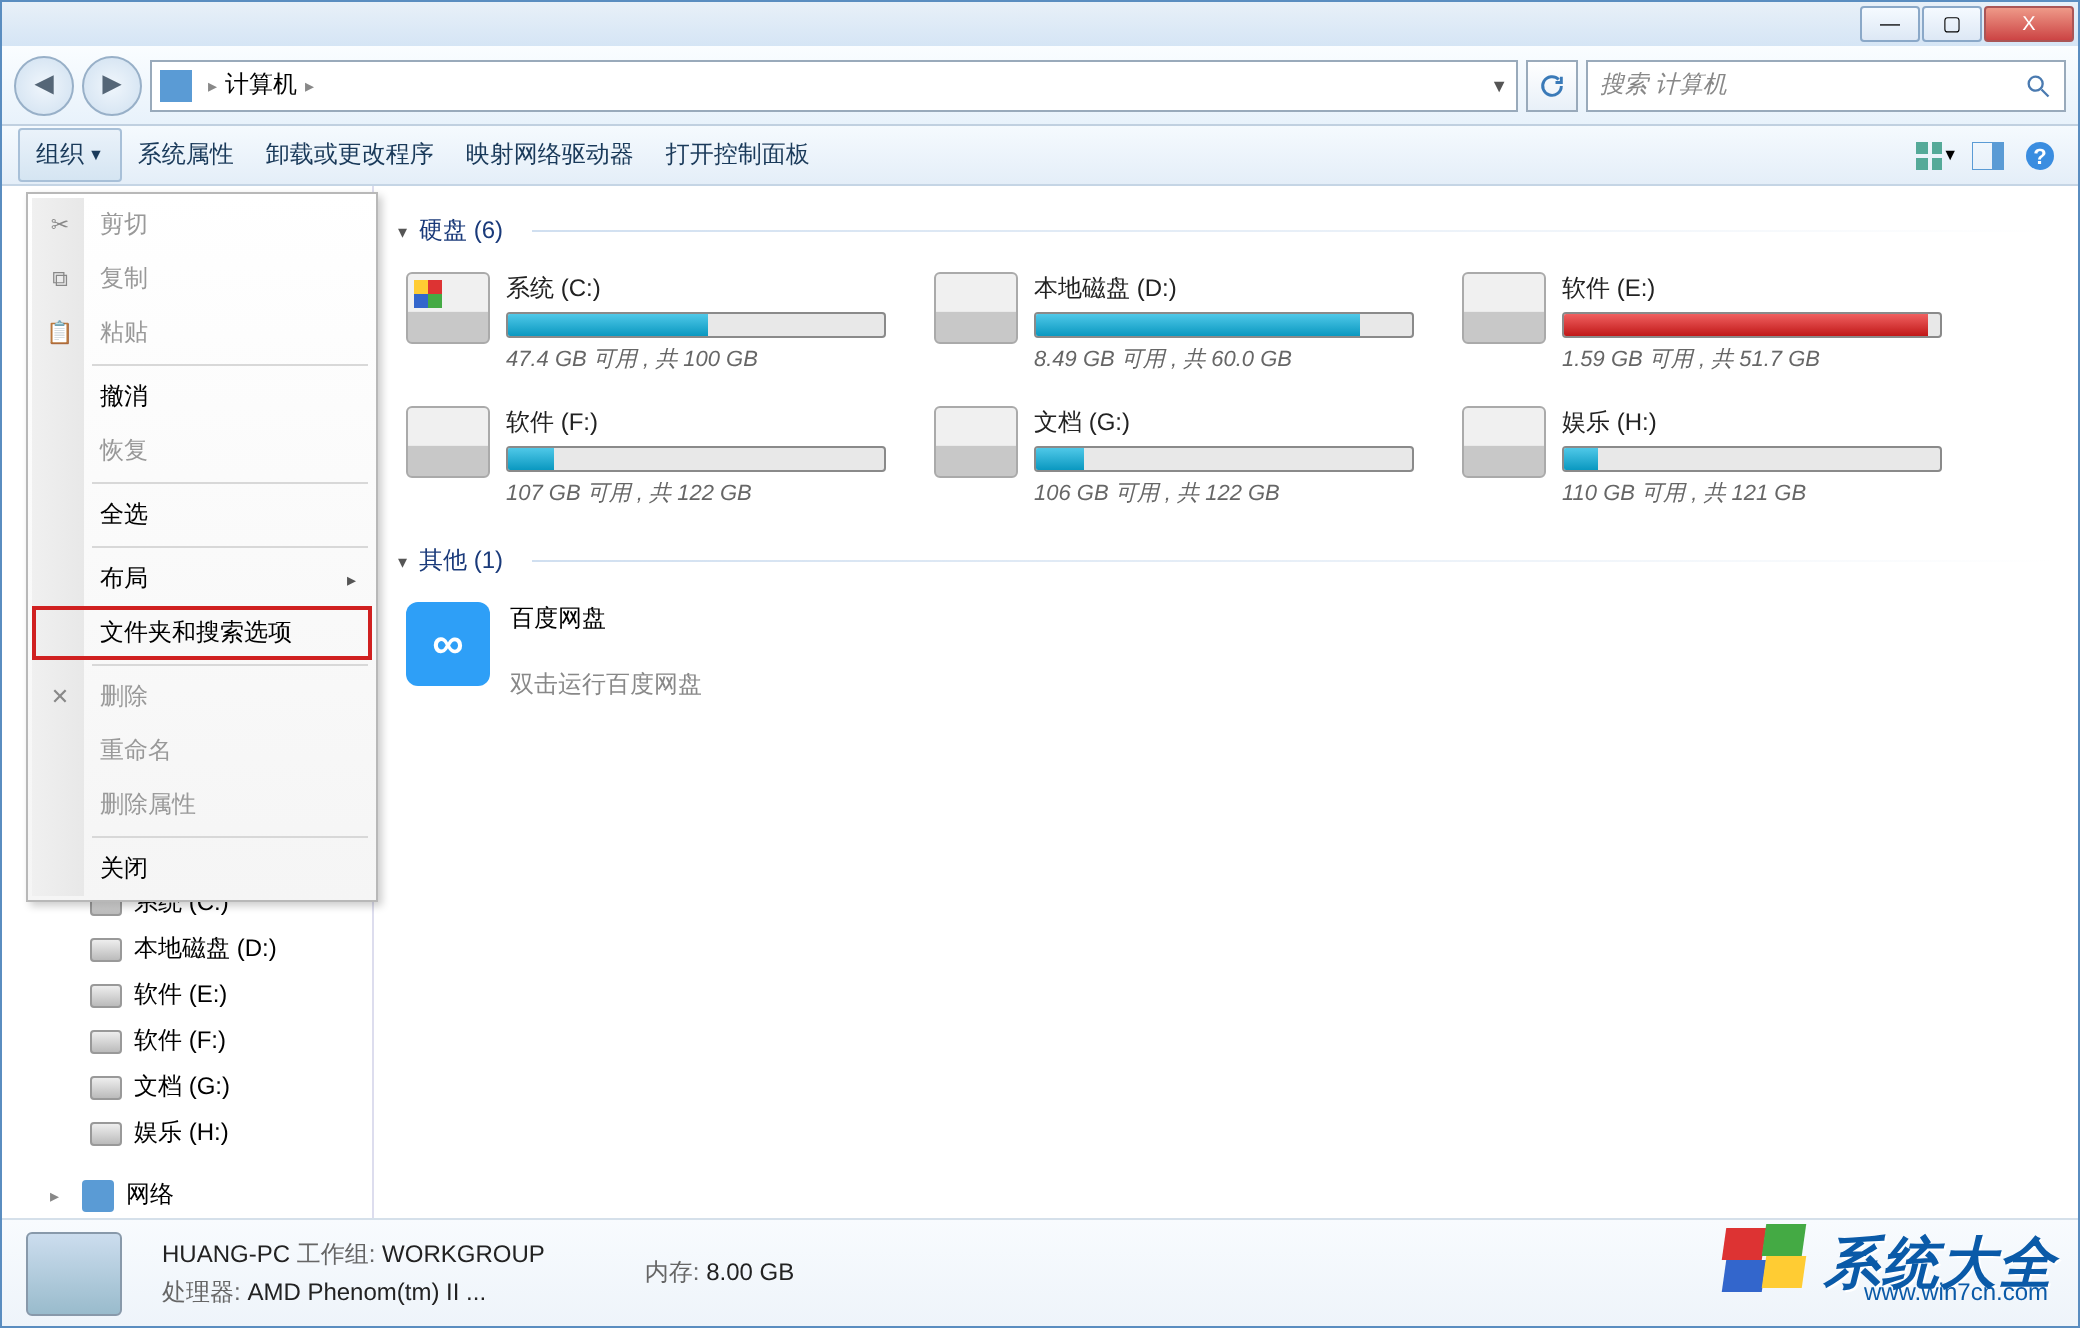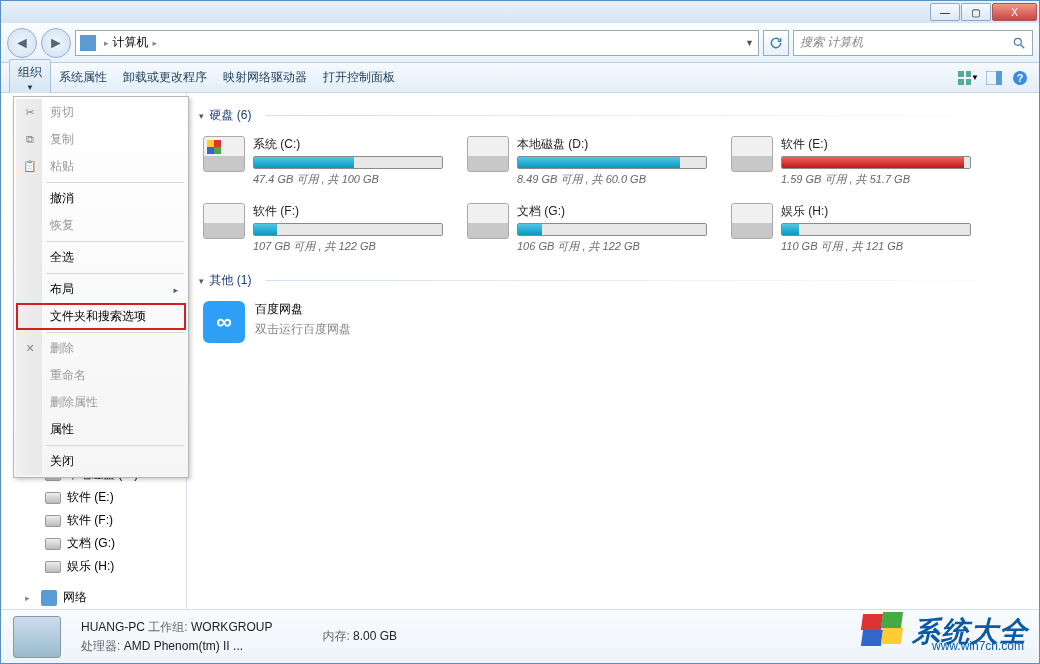--- a/index.html
+++ b/index.html
@@ -16,21 +16,21 @@
 .addrbar { flex: 1; height: 26px; border: 1px solid #9ab; background: #fff; display: flex; align-items: center; padding: 0 4px; font-size: 12px; }
 .addrbar .icon { width: 16px; height: 16px; background: #5a9bd5; margin-right: 4px; }
 .addrbar .chev { color: #888; margin: 0 4px; font-size: 9px; }
 .addrbar .drop { margin-left: auto; color: #555; font-size: 9px; }
 .refreshbtn { width: 26px; height: 26px; border: 1px solid #9ab; background: linear-gradient(#fff,#e8f0f8); display:flex;align-items:center;justify-content:center;color:#4a7ab0;cursor:default;}
 .searchbox { width: 240px; height: 26px; border: 1px solid #9ab; background: #fff; display: flex; align-items: center; padding: 0 6px; font-size: 12px; color: #888; font-style: italic; }
 .searchbox svg { margin-left: auto; }
 
 .toolbar { height: 30px; background: linear-gradient(#f5fafe,#e4eef8); border-bottom: 1px solid #c5d5e5; display: flex; align-items: center; padding: 0 8px; font-size: 12px; }
 .tb-item { padding: 4px 8px; cursor: default; color: #1a3a5a; display:flex;align-items:center;gap:2px;}
-.tb-item.org { background: linear-gradient(#eaf2fa,#d5e5f2); border:1px solid #a8c0d8; border-radius:2px;flex-direction:column; }
+.tb-item.org { background: linear-gradient(#eaf2fa,#d5e5f2); border:1px solid #a8c0d8; border-radius:2px; }
 .tb-right { margin-left: auto; display: flex; gap: 4px; align-items: center; }
 .tb-icon { width: 22px; height: 22px; display:flex;align-items:center;justify-content:center;cursor:default;}
 
 .body { flex: 1; display: flex; overflow: hidden; }
 
 .sidebar { width: 186px; background: #fff; border-right: 1px solid #dde; overflow: hidden; position: relative; padding-top: 320px; }
 .tree { font-size: 12px; padding: 4px 0; }
 .tree-item { padding: 3px 8px 3px 24px; display: flex; align-items: center; gap: 6px; cursor: default; white-space: nowrap; }
 .tree-item .arrow { width: 10px; color: #888; font-size: 9px; display:inline-block;}
 .tree-item.sub { padding-left: 44px; }
@@ -257,21 +257,21 @@
         </div>
       <div class="grp-head">
           <span class="arrow">▾</span>
           <span>其他 (1)</span>
           <span class="line"></span>
         </div>
       <div class="other-item">
         <div class="baidu-ico">∞</div>
         <div>
           <div>百度网盘</div>
-          <div style="color:#888;margin-top:3px;">双击运行百度网盘</div>
+          <div style="color:#888;margin-top:16px;">双击运行百度网盘</div>
         </div>
       </div>
     </div>
   </div>
 
   <div class="status">
     <div class="status-icon"></div>
     <div class="status-col">
       <div><span style="color:#222;">HUANG-PC</span> <span class="status-label">工作组:</span> <span class="status-val">WORKGROUP</span></div>
       <div><span class="status-label">处理器:</span> <span class="status-val">AMD Phenom(tm) II ...</span></div>
@@ -319,23 +319,20 @@
       <div class="ctx-sep"></div>
       <div class="ctx-item disabled">
         <span class="ctx-ico">✕</span>
         <span>删除</span>
       </div>
       <div class="ctx-item disabled">
         <span>重命名</span>
       </div>
       <div class="ctx-item disabled">
         <span>删除属性</span>
-      </div>
-      <div class="ctx-item">
-        <span>属性</span>
       </div>
       <div class="ctx-sep"></div>
       <div class="ctx-item">
         <span>关闭</span>
       </div>
     </div>
 </div>
 
 <div class="watermark">
   <div class="wm-flag">

